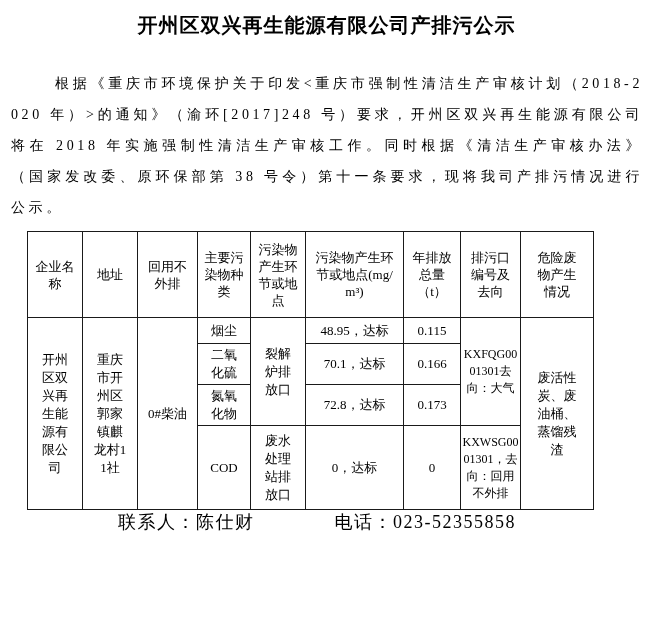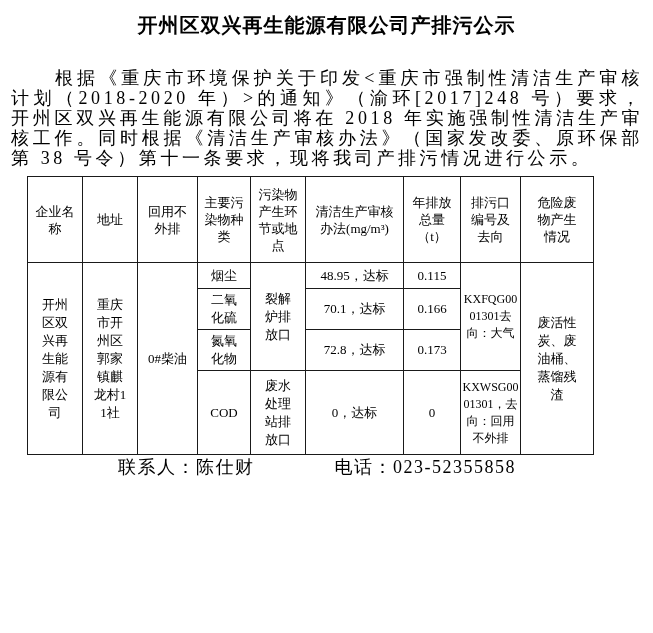--- a/index.html
+++ b/index.html
@@ -19,22 +19,22 @@
   .doc-title {
     margin: 12px 0 0 0;
     font-size: 20px;
     font-weight: bold;
     text-align: center;
     letter-spacing: 1px;
     line-height: 26px;
   }
   .intro {
     margin: 30px 10px 0 11px;
-    font-size: 18px;
-    line-height: 20px;
+    font-size: 14px;
+    line-height: 31px;
     letter-spacing: 3.6px;
     text-align: justify;
     text-indent: 44px;
     word-break: break-all;
   }
   table.notice-table {
     border-collapse: collapse;
     table-layout: fixed;
     width: 566px;
     margin: 8px 0 0 27px;
@@ -98,21 +98,21 @@
         <col style="width:60px">
         <col style="width:73px">
     </colgroup>
     <tbody>
         <tr class="hrow">
       <th>企业名称</th>
       <th>地址</th>
       <th>回用不外排</th>
       <th>主要污染物种类</th>
       <th>污染物产生环节或地点</th>
-      <th>清洁生产审核办法(mg/m³)</th>
+      <th>污染物产生环节或地点(mg/m³)</th>
       <th>年排放总量（t）</th>
       <th>排污口编号及去向</th>
       <th class="waste-h">危险废物产生情况</th>
     </tr>
     <tr class="r1">
       <td rowspan="4">开州区双兴再生能源有限公司</td>
       <td rowspan="4">重庆市开州区郭家镇麒龙村11社</td>
       <td rowspan="4">0#柴油</td>
       <td>烟尘</td>
       <td rowspan="3">裂解炉排放口</td>

